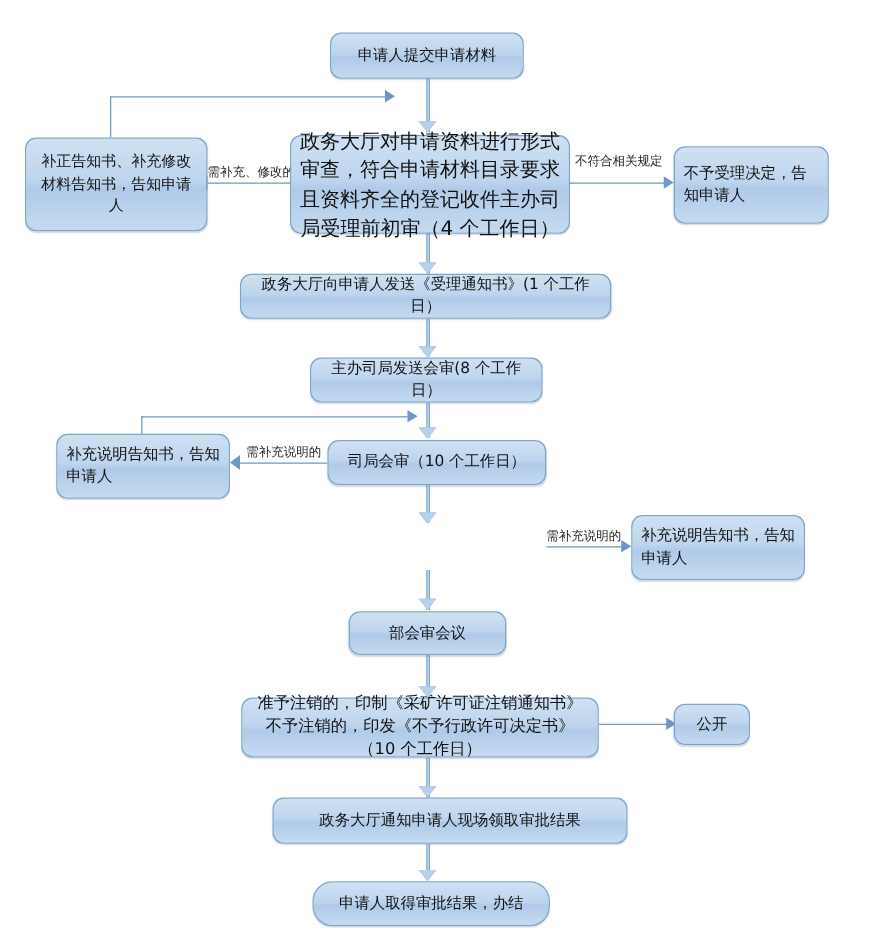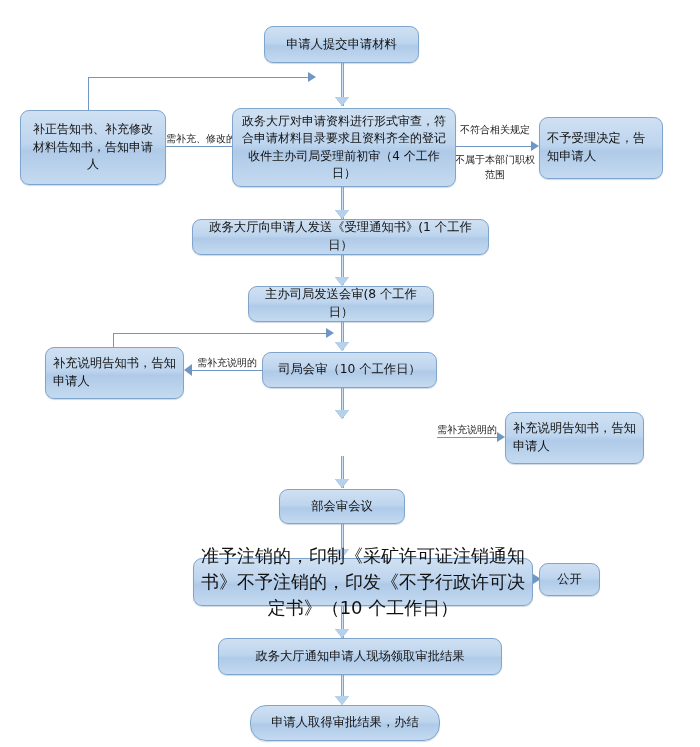--- a/index.html
+++ b/index.html
@@ -139,33 +139,32 @@
   <div class="arrow-right-thin" style="left:533px; top:574px;"></div>
 
   <div class="vline" style="left:341px; top:606px; height:32px;"></div>
   <div class="arrow-down" style="left:335px; top:629px;"></div>
 
   <div class="vline" style="left:341px; top:675px; height:28px;"></div>
   <div class="arrow-down" style="left:335px; top:696px;"></div>
 
   <div class="edge-label" style="left:166px; top:131px; width:68px;">需补充、修改的</div>
   <div class="edge-label" style="left:455px; top:122px; width:80px;">不符合相关规定</div>
-  <div class="edge-label" style="left:452px; top:152px; width:86px; white-space:normal;">不属于本部门职权范围</div>
   <div class="edge-label" style="left:192px; top:355px; width:70px;">需补充说明的</div>
   <div class="edge-label" style="left:434px; top:422px; width:66px;">需补充说明的</div>
 
   <div class="node" style="left:264px; top:26px; width:155px; height:37px;">
     <span>申请人提交申请材料</span>
   </div>
 
   <div class="node" style="left:20px; top:110px; width:146px; height:75px; font-size:12px;">
     <span>补正告知书、补充修改材料告知书，告知申请人</span>
   </div>
 
-  <div class="node" style="left:232px; top:108px; width:224px; height:79px; font-size:12px;">
+  <div class="node" style="left:232px; top:108px; width:224px; height:79px; font-size:16px;">
     <span>政务大厅对申请资料进行形式审查，符合申请材料目录要求且资料齐全的登记收件主办司局受理前初审（4 个工作日）</span>
   </div>
 
   <div class="node" style="left:539px; top:117px; width:124px; height:62px; text-align:left;">
     <span style="text-align:left;">不予受理决定，告知申请人</span>
   </div>
 
   <div class="node" style="left:192px; top:219px; width:297px; height:36px;">
     <span>政务大厅向申请人发送《受理通知书》(1 个工作日）</span>
   </div>
@@ -184,21 +183,21 @@
 
 
   <div class="node" style="left:505px; top:412px; width:139px; height:52px; text-align:left;">
     <span style="text-align:left;">补充说明告知书，告知申请人</span>
   </div>
 
   <div class="node" style="left:279px; top:489px; width:126px; height:35px;">
     <span>部会审会议</span>
   </div>
 
-  <div class="node" style="left:193px; top:558px; width:340px; height:48px; font-size:18px;">
+  <div class="node" style="left:193px; top:558px; width:286px; height:48px; font-size:13px;">
     <span>准予注销的，印制《采矿许可证注销通知书》不予注销的，印发《不予行政许可决定书》（10 个工作日）</span>
   </div>
 
   <div class="node" style="left:539px; top:563px; width:61px; height:33px;">
     <span>公开</span>
   </div>
 
   <div class="node" style="left:218px; top:638px; width:284px; height:37px;">
     <span>政务大厅通知申请人现场领取审批结果</span>
   </div>

